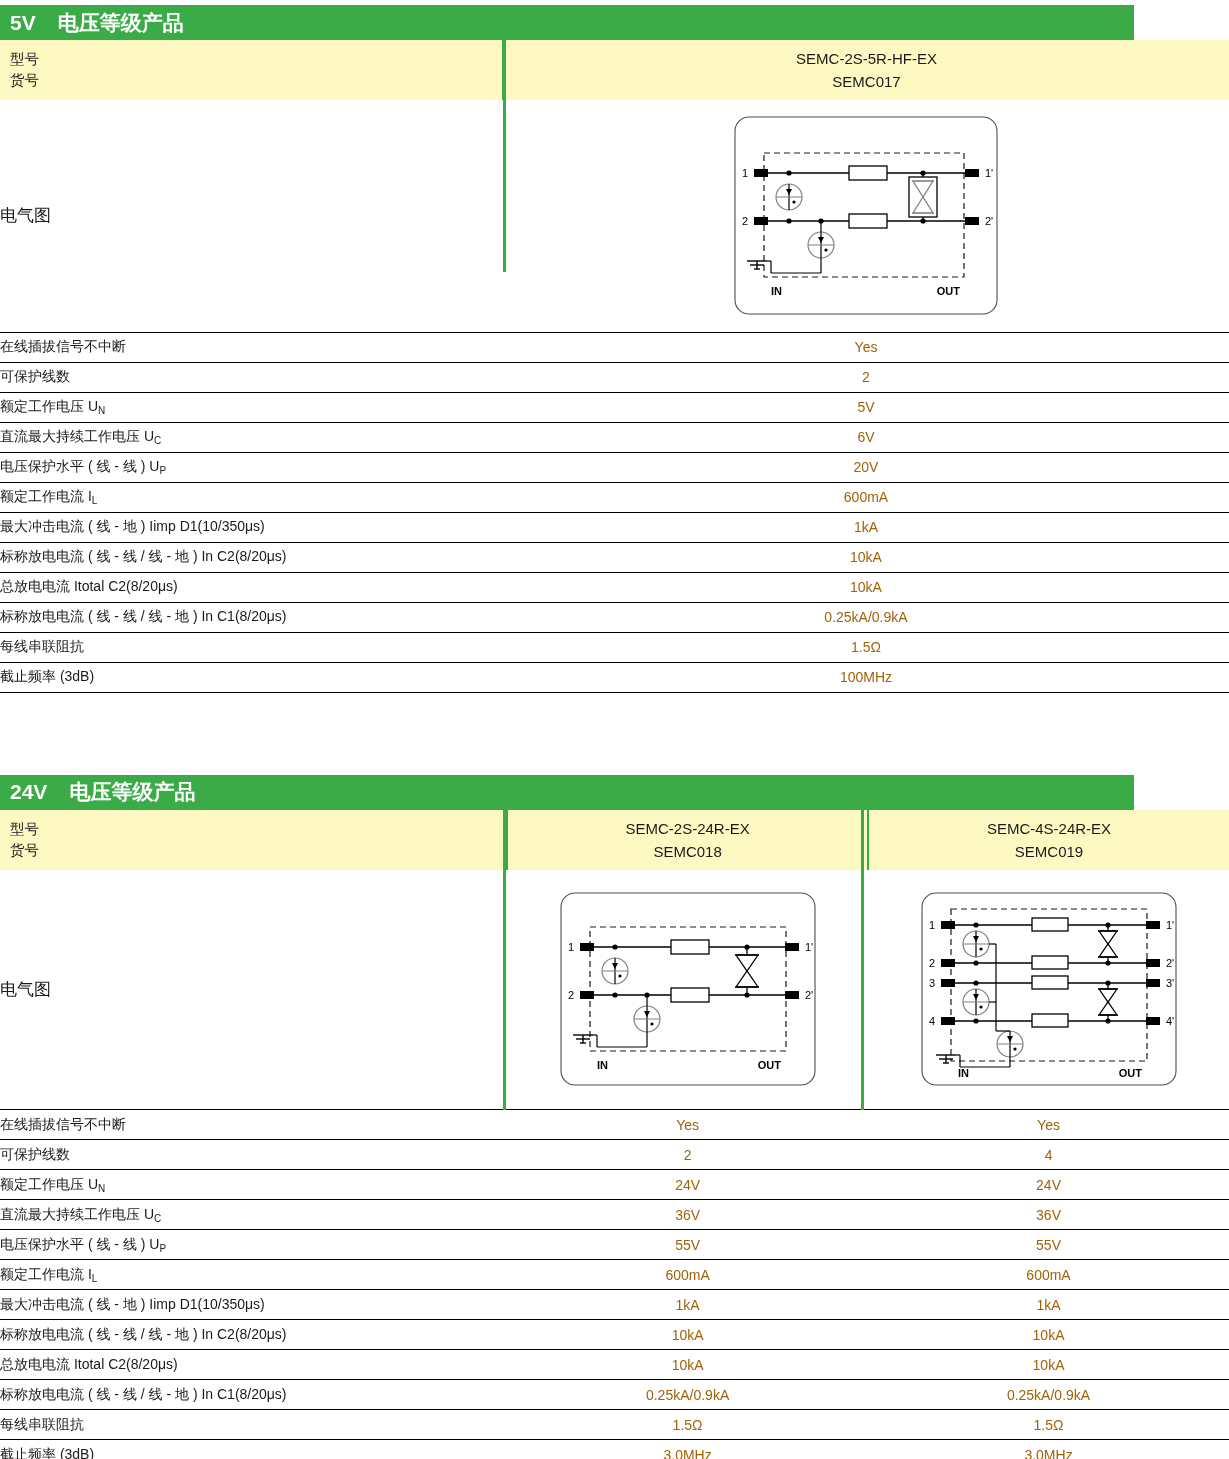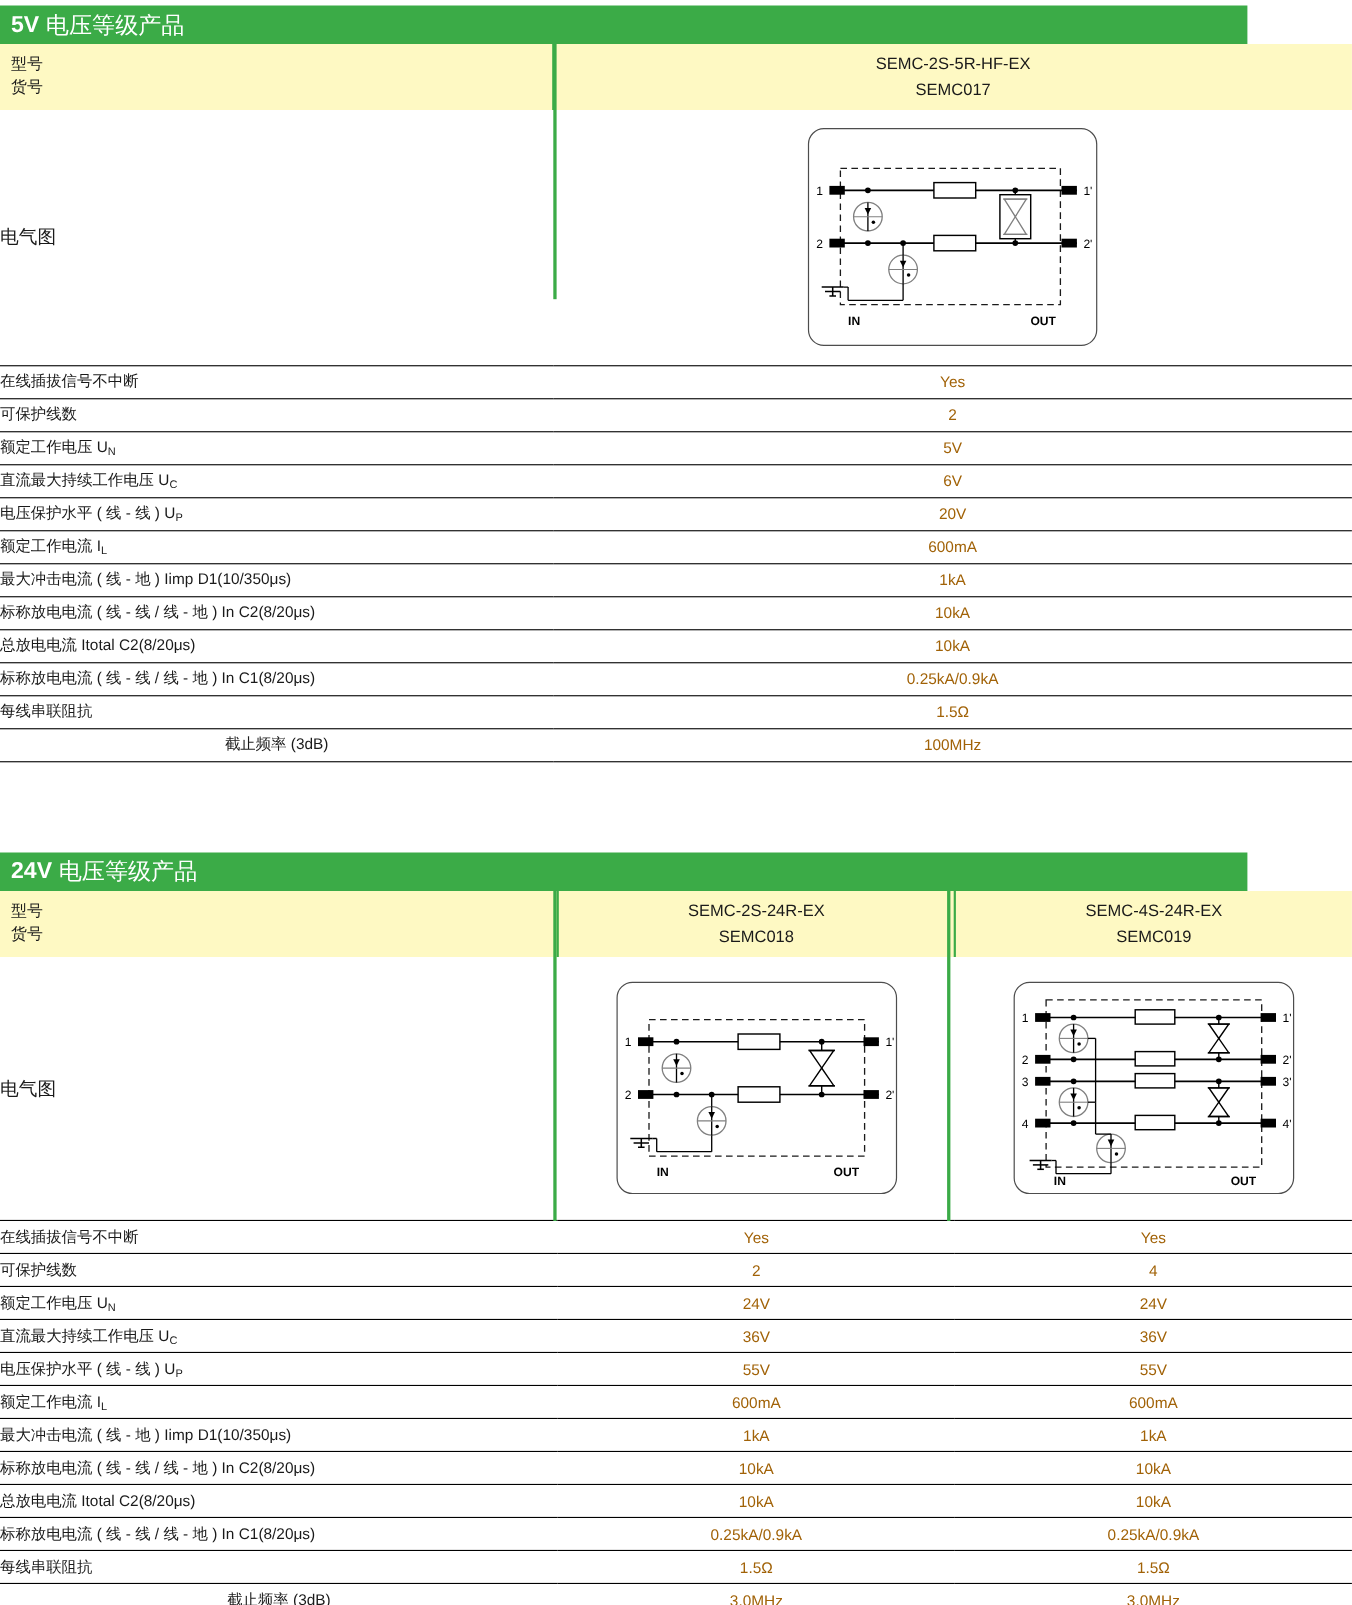--- a/index.html
+++ b/index.html
@@ -29,22 +29,22 @@
     padding-left: 10px;
     color: #ffffff;
   }
   .title-bar .t-strong {
     font-size: 21px;
     font-weight: bold;
     letter-spacing: 0px;
   }
   .title-bar .t-rest {
     font-size: 21px;
-    font-weight: normal;
-    margin-left: 6px;
+    font-weight: bold;
+    margin-left: 22px;
   }
 
   
   table.spec {
     width: 1229px;
     border-collapse: collapse;
     table-layout: fixed;
   }
   table.spec td {
     padding: 0;
@@ -88,21 +88,21 @@
     vertical-align: middle;
   }
   .diagram-cell svg { display: inline-block; vertical-align: middle; }
 
   
   .param-row td {
     height: 30px;
     border-top: 1.3px solid #000000;
     font-size: 14px;
   }
-  .param-row:last-child td { border-bottom: 1.3px solid #000000; text-align: center; }
+  .param-row:last-child td { border-bottom: 1.3px solid #000000; }
   .p-label {
     padding-left: 10px;
     white-space: nowrap;
     color: #1a1a1a;
   }
   .p-label sub { font-size: 10px; vertical-align: baseline; position: relative; top: 3px; }
   .p-val {
     text-align: center;
     color: #a16207;
   }

